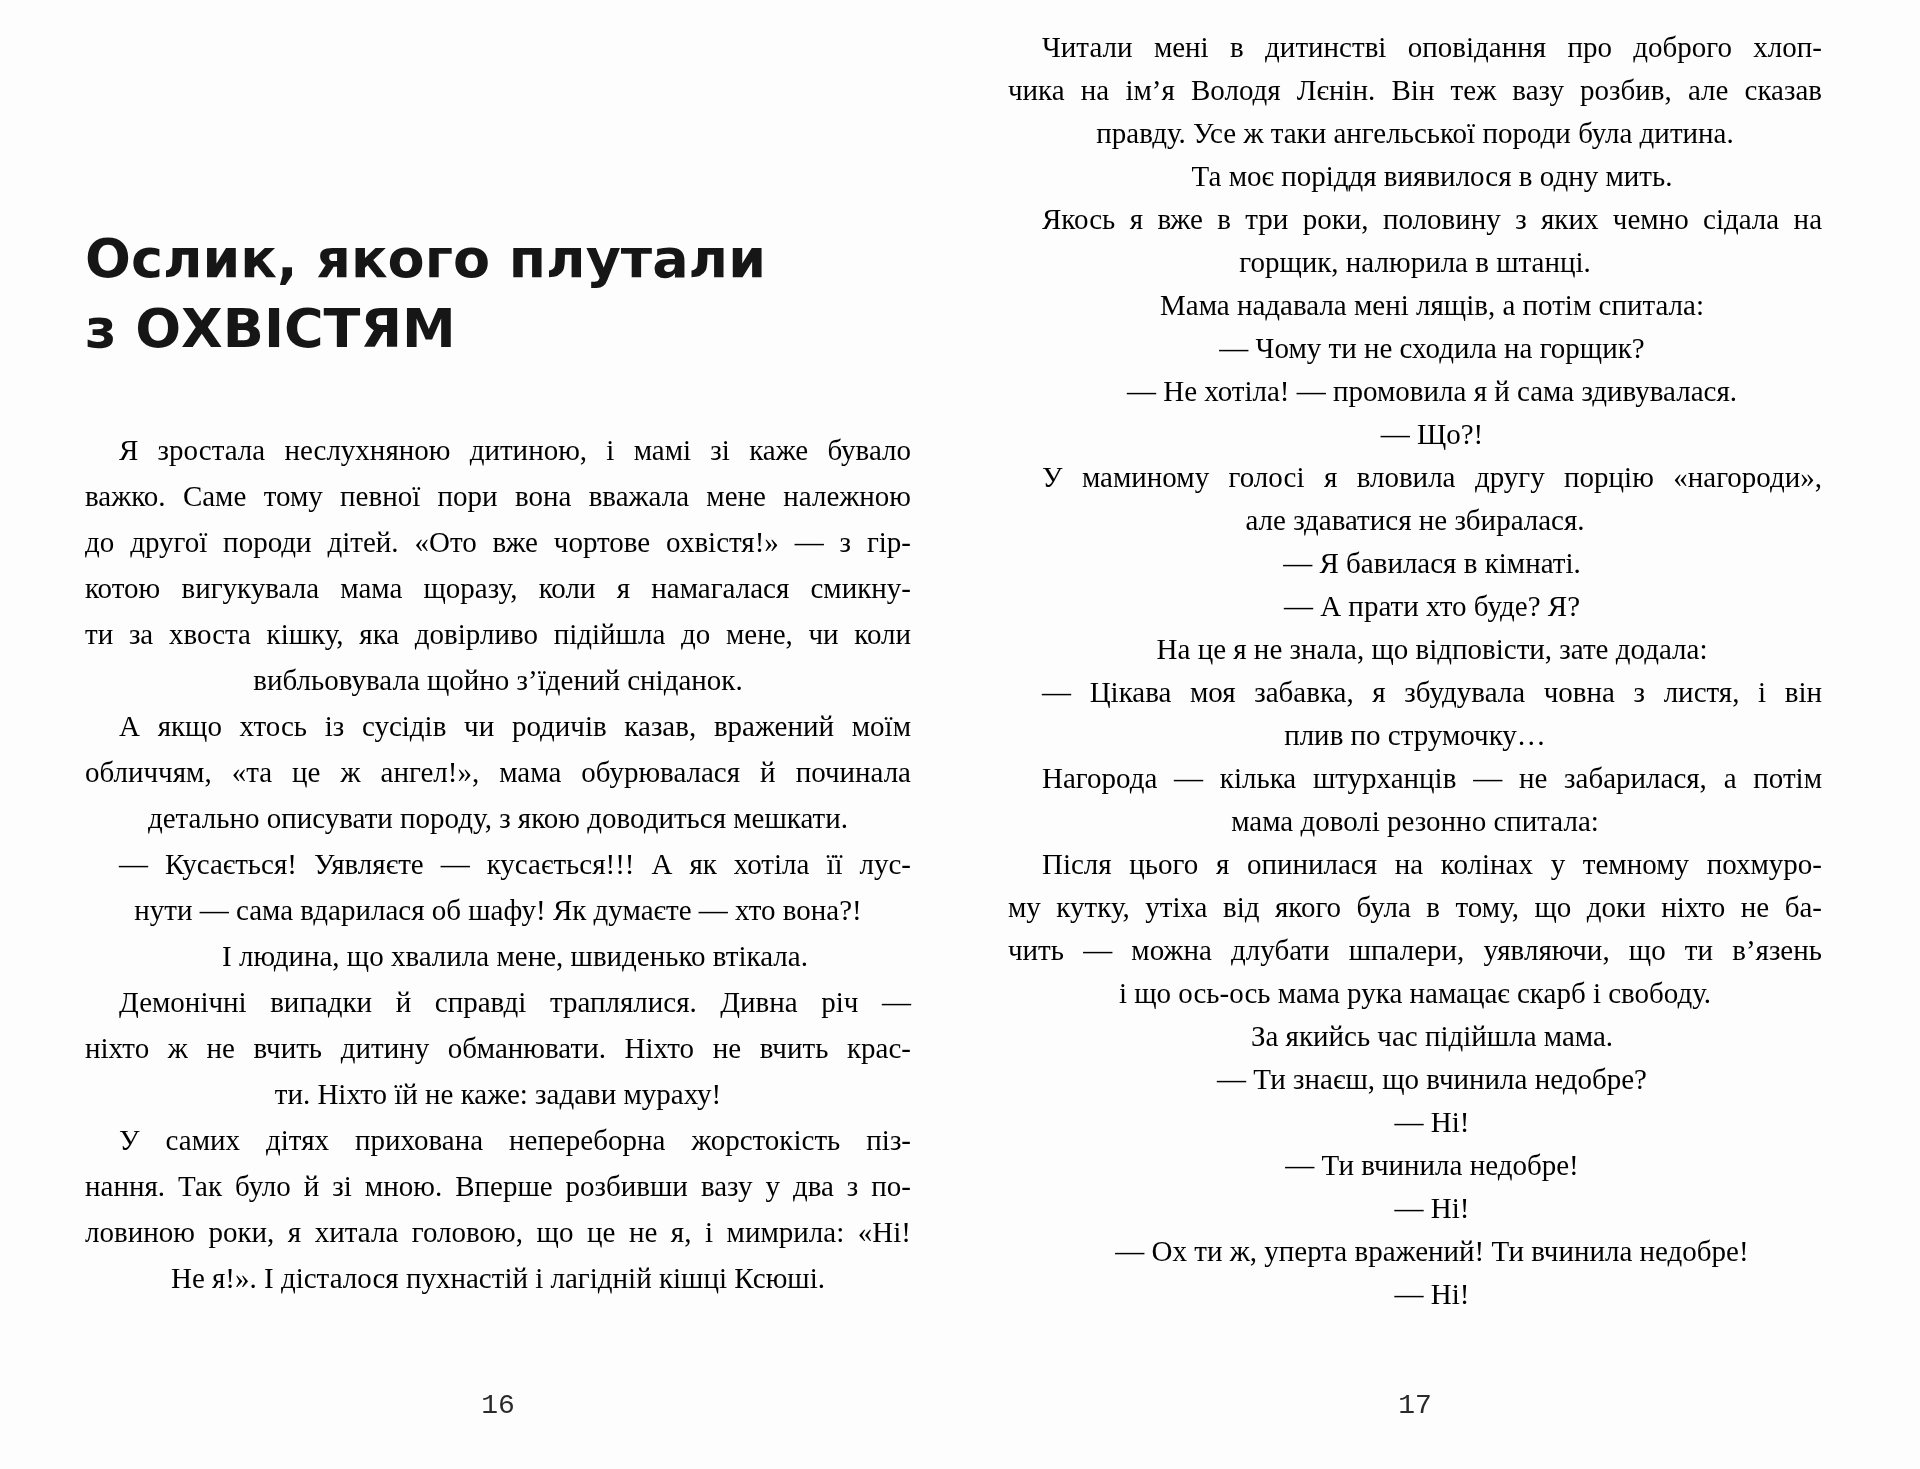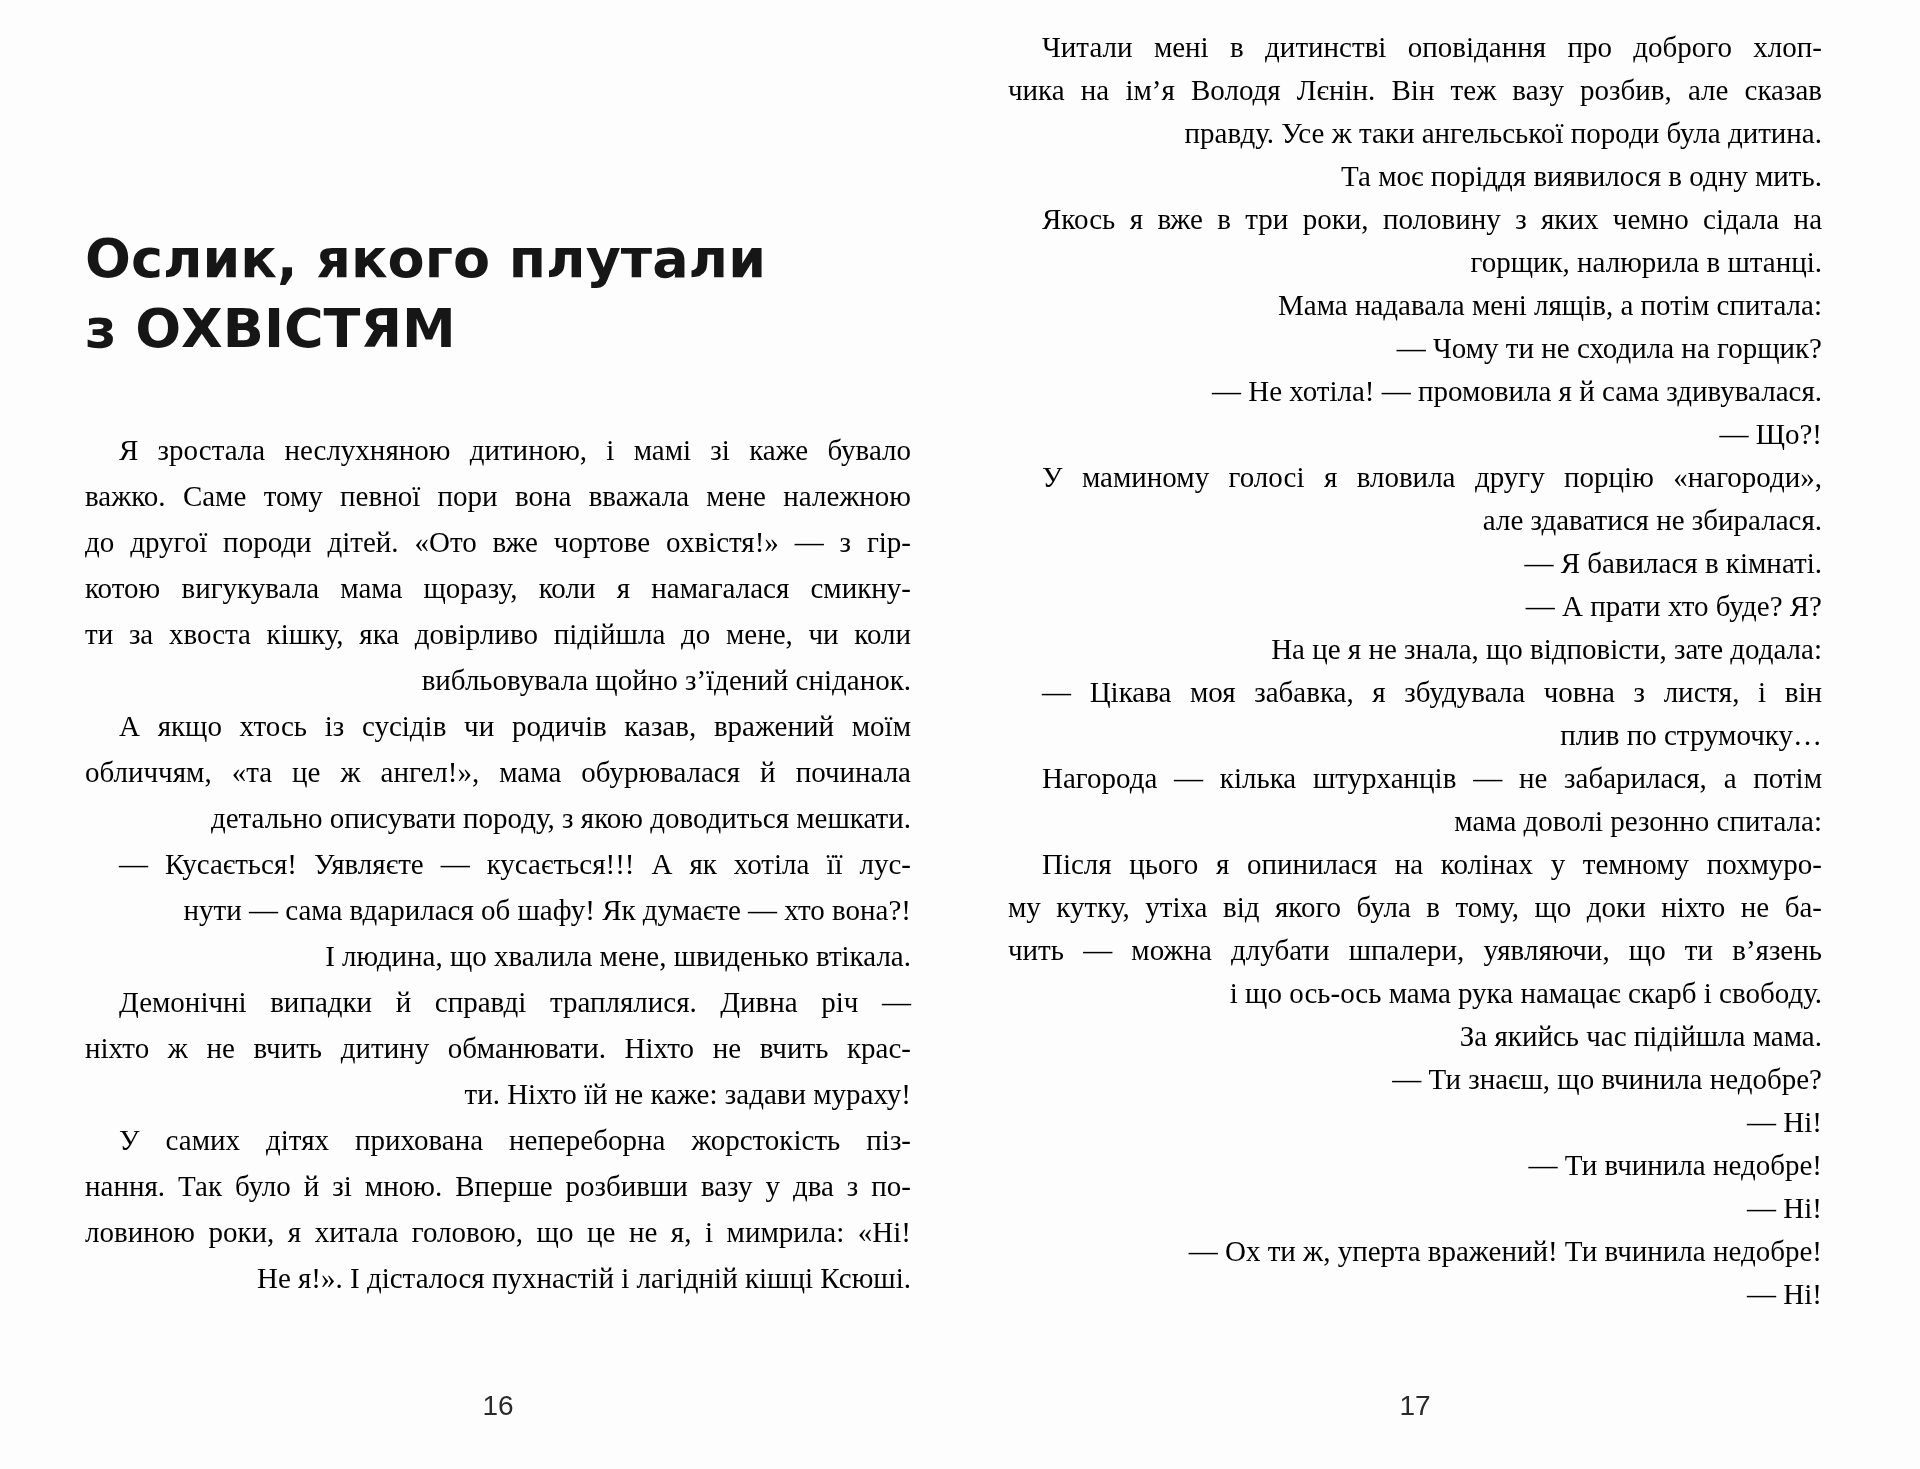--- a/index.html
+++ b/index.html
@@ -32,28 +32,28 @@
   .page-left  .body-text { top: 427px; }
   .page-right .body-text { top: 26px; }
 
   .line {
     font-size: 29px;
     line-height: 46px;
     color: #000000;
   }
   .page-right .line { line-height: 43px; }
   .line.fill { text-align: justify; text-align-last: justify; }
-  .line.end  { text-align: right; }
+  .line.end  { text-align: center; }
   .line.indent { padding-left: 34px; }
 
   .page-number {
     position: absolute;
     top: 1390px; left: 0; right: 0;
     text-align: center;
-    font-family: Liberation Sans, sans-serif;
+    font-family: Liberation Mono, monospace;
     font-size: 28px;
     color: #2a2a2a;
   }
 </style>
 </head>
 <body>
 
 <div>
 
   <div class="page page-left">

